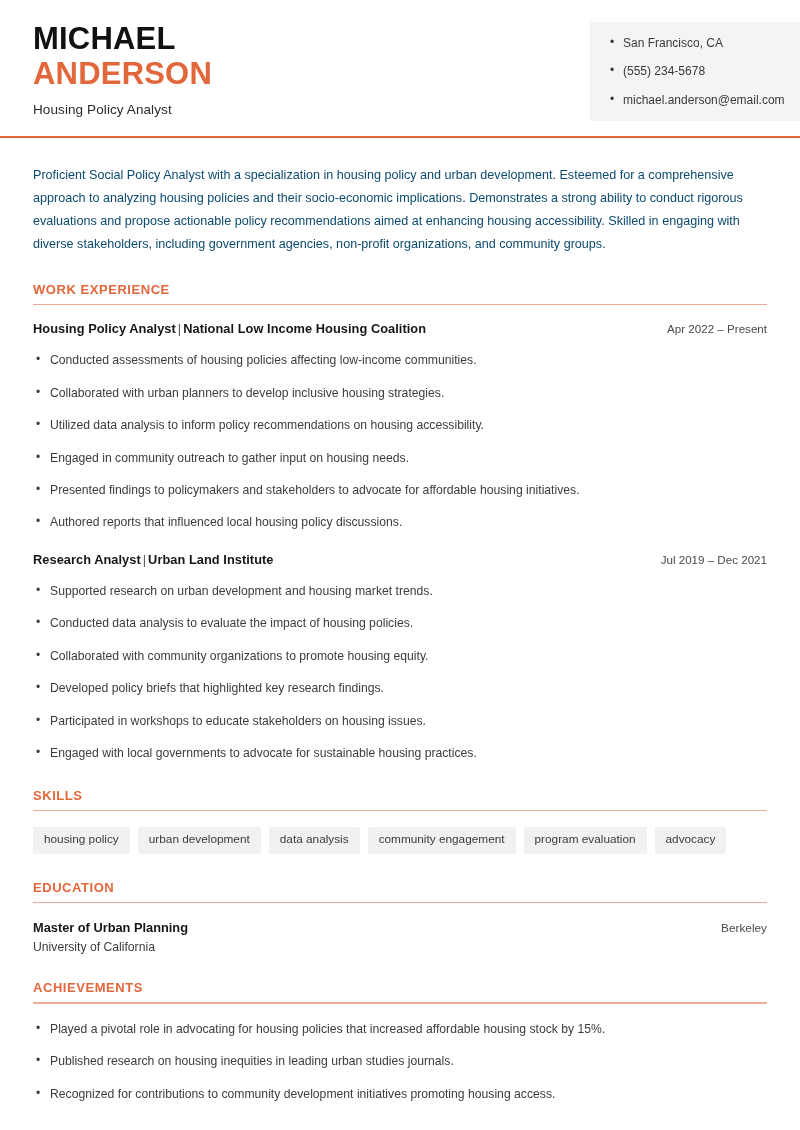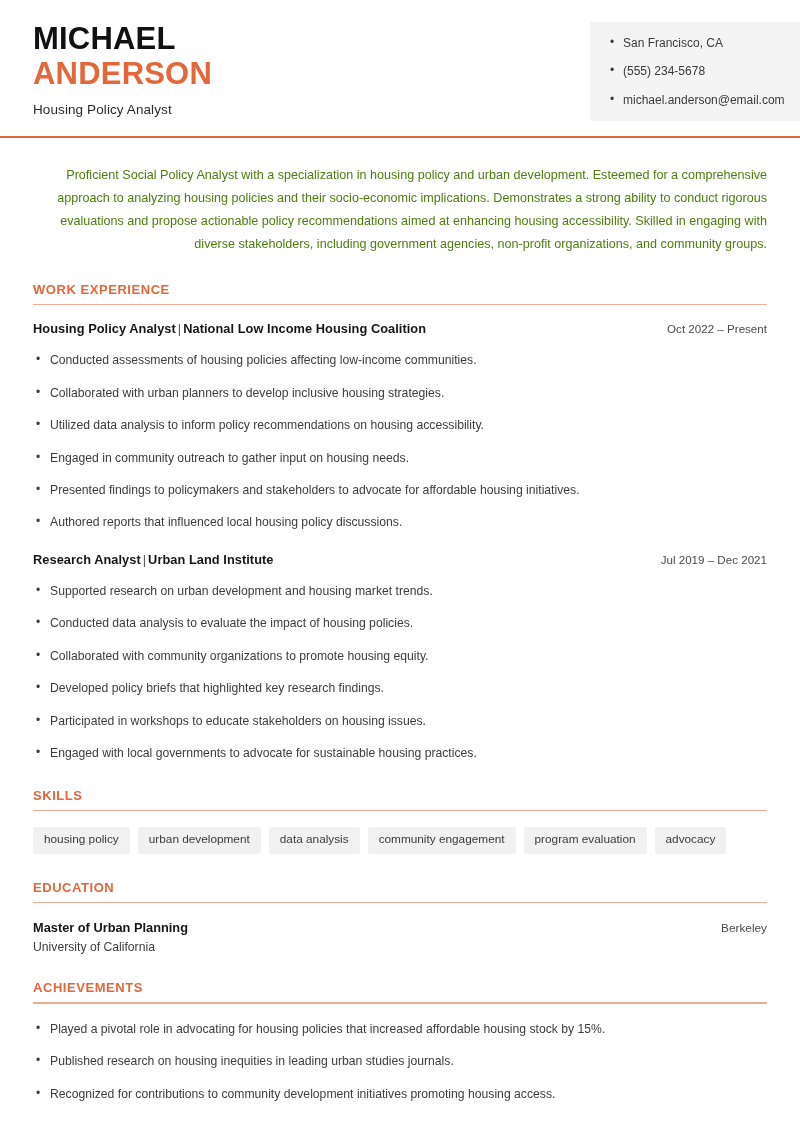--- a/index.html
+++ b/index.html
@@ -99,22 +99,22 @@
 
   
   .body-content {
     padding: 0 33px;
     margin-top: 32px;
   }
 
   .summary {
     font-size: 12.6px;
     line-height: 1.82;
-    color: #4d7c0f;
-    text-align: right;
+    color: #0c4a6e;
+    text-align: left;
   }
 
   
   .section { margin-top: 26px; }
 
   .section-title {
     font-size: 13px;
     font-weight: bold;
     color: #e2683c;
     letter-spacing: 0.55px;
@@ -261,21 +261,21 @@
 
     <div class="section">
       <div class="section-title">WORK EXPERIENCE</div>
       <div class="section-rule"></div>
 
       <div class="entry">
         <div class="entry-head">
           <div class="entry-title">
             <span>Housing Policy Analyst</span><span class="entry-sep">|</span><span>National Low Income Housing Coalition</span>
           </div>
-          <div class="entry-date">Oct 2022 – Present</div>
+          <div class="entry-date">Apr 2022 – Present</div>
         </div>
         <ul class="bullets">
           <li class="bullet">Conducted assessments of housing policies affecting low-income communities.</li>
           <li class="bullet">Collaborated with urban planners to develop inclusive housing strategies.</li>
           <li class="bullet">Utilized data analysis to inform policy recommendations on housing accessibility.</li>
           <li class="bullet">Engaged in community outreach to gather input on housing needs.</li>
           <li class="bullet">Presented findings to policymakers and stakeholders to advocate for affordable housing initiatives.</li>
           <li class="bullet">Authored reports that influenced local housing policy discussions.</li>
         </ul>
       </div>

